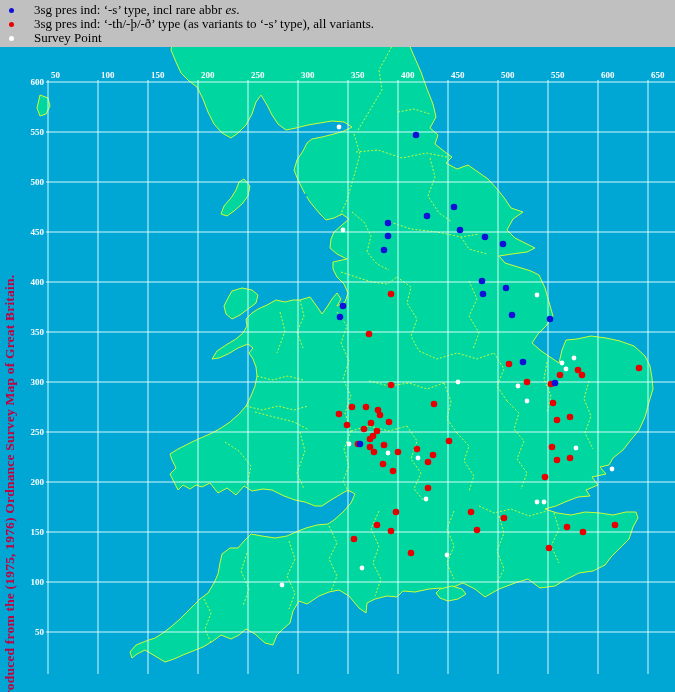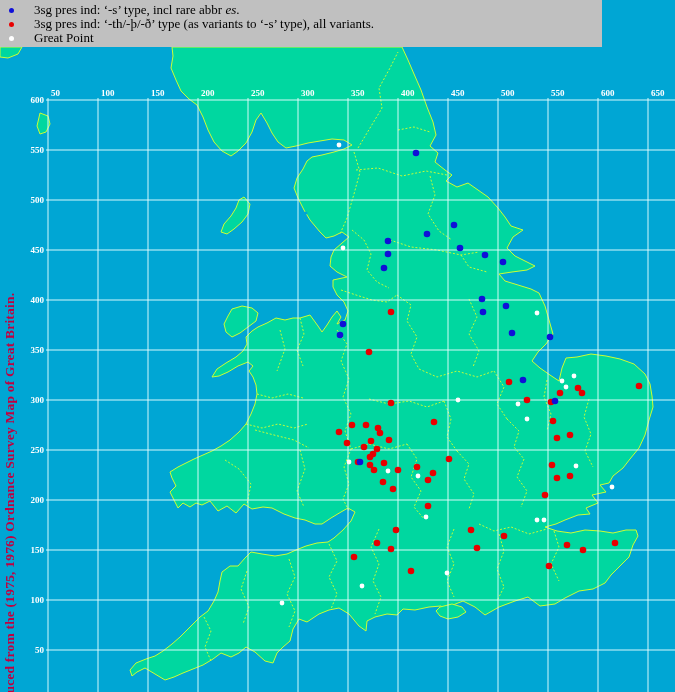--- a/index.html
+++ b/index.html
@@ -3,26 +3,26 @@
 <meta charset="utf-8">
 <style>
   :root{
     --sea:#00A6D4; --land:#00D7A0; --grid:#E8FFFF; --boundary:#CCFF33;
     --s-type:#1010D8; --th-type:#E80000; --survey:#FFFFFF;
     --legend-bg:#C0C0C0; --accent:#C00040; --axis:#FFFFFF;
   }
   *{margin:0;padding:0;box-sizing:border-box}
   body{background:#888;font-family:"Liberation Serif",serif}
   .page{position:relative;width:675px;height:692px;overflow:hidden;background:var(--sea)}
-  .legend{position:absolute;left:0;top:0;width:602px;height:47px;background:var(--legend-bg);z-index:5;padding-top:3px}
+  .legend{position:absolute;left:0;top:0;width:675px;height:47px;background:var(--legend-bg);z-index:5;padding-top:3px}
   .legend-item{display:flex;align-items:center;height:14px;line-height:14px}
   .legend-dot{width:5px;height:5px;border-radius:50%;margin:0 20px 0 9px;flex:0 0 auto}
   .legend-text{font-size:13px;color:#000;white-space:nowrap}
   .legend-text .it{font-style:italic}
-  .map-wrap{position:absolute;left:0;top:47px;width:675px;height:615px}
+  .map-wrap{position:absolute;left:0;top:29px;width:675px;height:615px}
   svg{display:block}
   .coast{fill:var(--land);stroke:var(--boundary);stroke-width:1;stroke-linejoin:round}
   .bnd{fill:none;stroke:var(--boundary);stroke-width:1;stroke-dasharray:2 1.8;opacity:.95}
   .gridline{stroke:var(--grid);stroke-width:1;opacity:.92}
   .axis-num{fill:var(--axis);font-family:"Liberation Serif",serif;font-size:9px;font-weight:bold}
   .sidebar-text{position:absolute;left:2px;top:691px;transform:rotate(-90deg);transform-origin:0 0;
     width:515px;height:19px;color:var(--accent);font-weight:bold;font-size:13.5px;white-space:nowrap;z-index:6;
     font-family:"Liberation Serif",serif;letter-spacing:.2px}
 </style>
 </head>
@@ -34,21 +34,21 @@
     <div class="legend-item">
       <span class="legend-dot" style="background:var(--s-type)"></span>
       <span class="legend-text"><span>3sg pres ind: ‘-s’ type, incl rare abbr </span><span class="it">es</span><span>.</span></span>
     </div>
     <div class="legend-item">
       <span class="legend-dot" style="background:var(--th-type)"></span>
       <span class="legend-text"><span>3sg pres ind: ‘-th/-þ/-ð’ type (as variants to ‘-s’ type), all variants.</span></span>
     </div>
     <div class="legend-item">
       <span class="legend-dot" style="background:var(--survey)"></span>
-      <span class="legend-text"><span>Great Point</span></span>
+      <span class="legend-text"><span>Survey Point</span></span>
     </div>
   </div>
 
   <div class="map-wrap">
     <svg id="mapsvg" width="675" height="645" viewBox="0 47 675 645">
 
       <g>
         <path class="coast" d="M0,47 L22,47 18,54 8,58 0,57 Z"></path>
         <path class="coast" d="M40,113 L48,116 50,124 46,132 40,134 37,126 Z"></path>
         <path class="coast" d="

